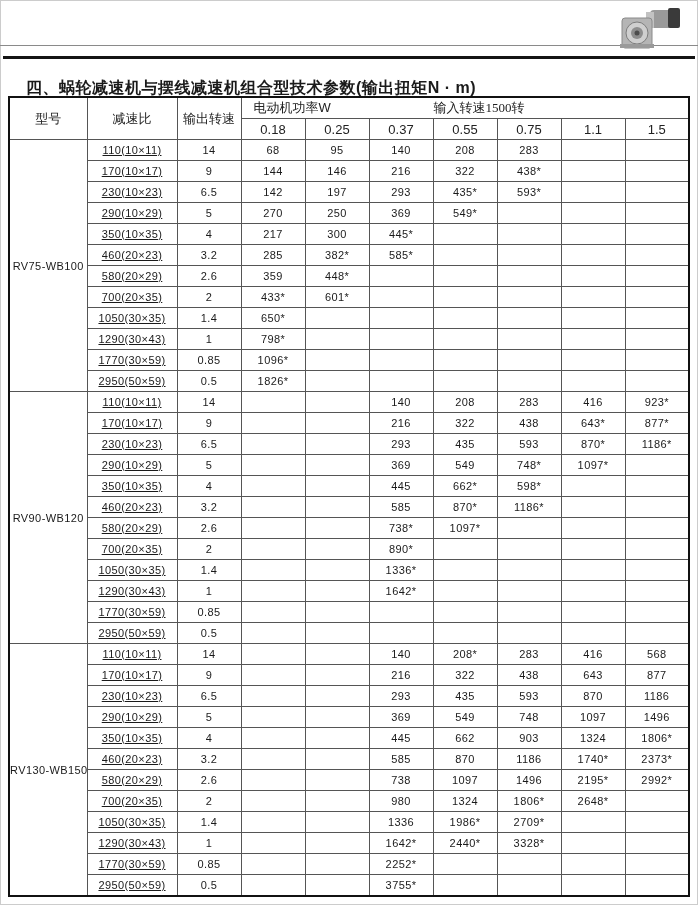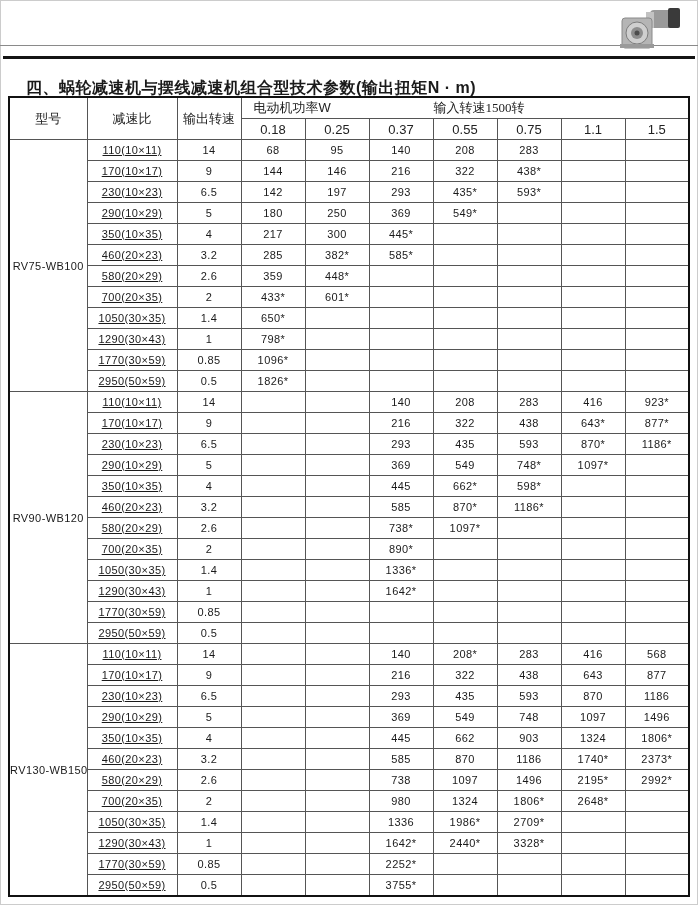--- a/index.html
+++ b/index.html
@@ -125,21 +125,21 @@
         <td class="value-cell">197</td>
         <td class="value-cell">293</td>
         <td class="value-cell">435*</td>
         <td class="value-cell">593*</td>
         <td class="value-cell"></td>
         <td class="value-cell"></td>
       </tr>
       <tr>
         <td class="ratio-cell">290(10×29)</td>
         <td class="speed-cell">5</td>
-        <td class="value-cell">180</td>
+        <td class="value-cell">270</td>
         <td class="value-cell">250</td>
         <td class="value-cell">369</td>
         <td class="value-cell">549*</td>
         <td class="value-cell"></td>
         <td class="value-cell"></td>
         <td class="value-cell"></td>
       </tr>
       <tr>
         <td class="ratio-cell">350(10×35)</td>
         <td class="speed-cell">4</td>

